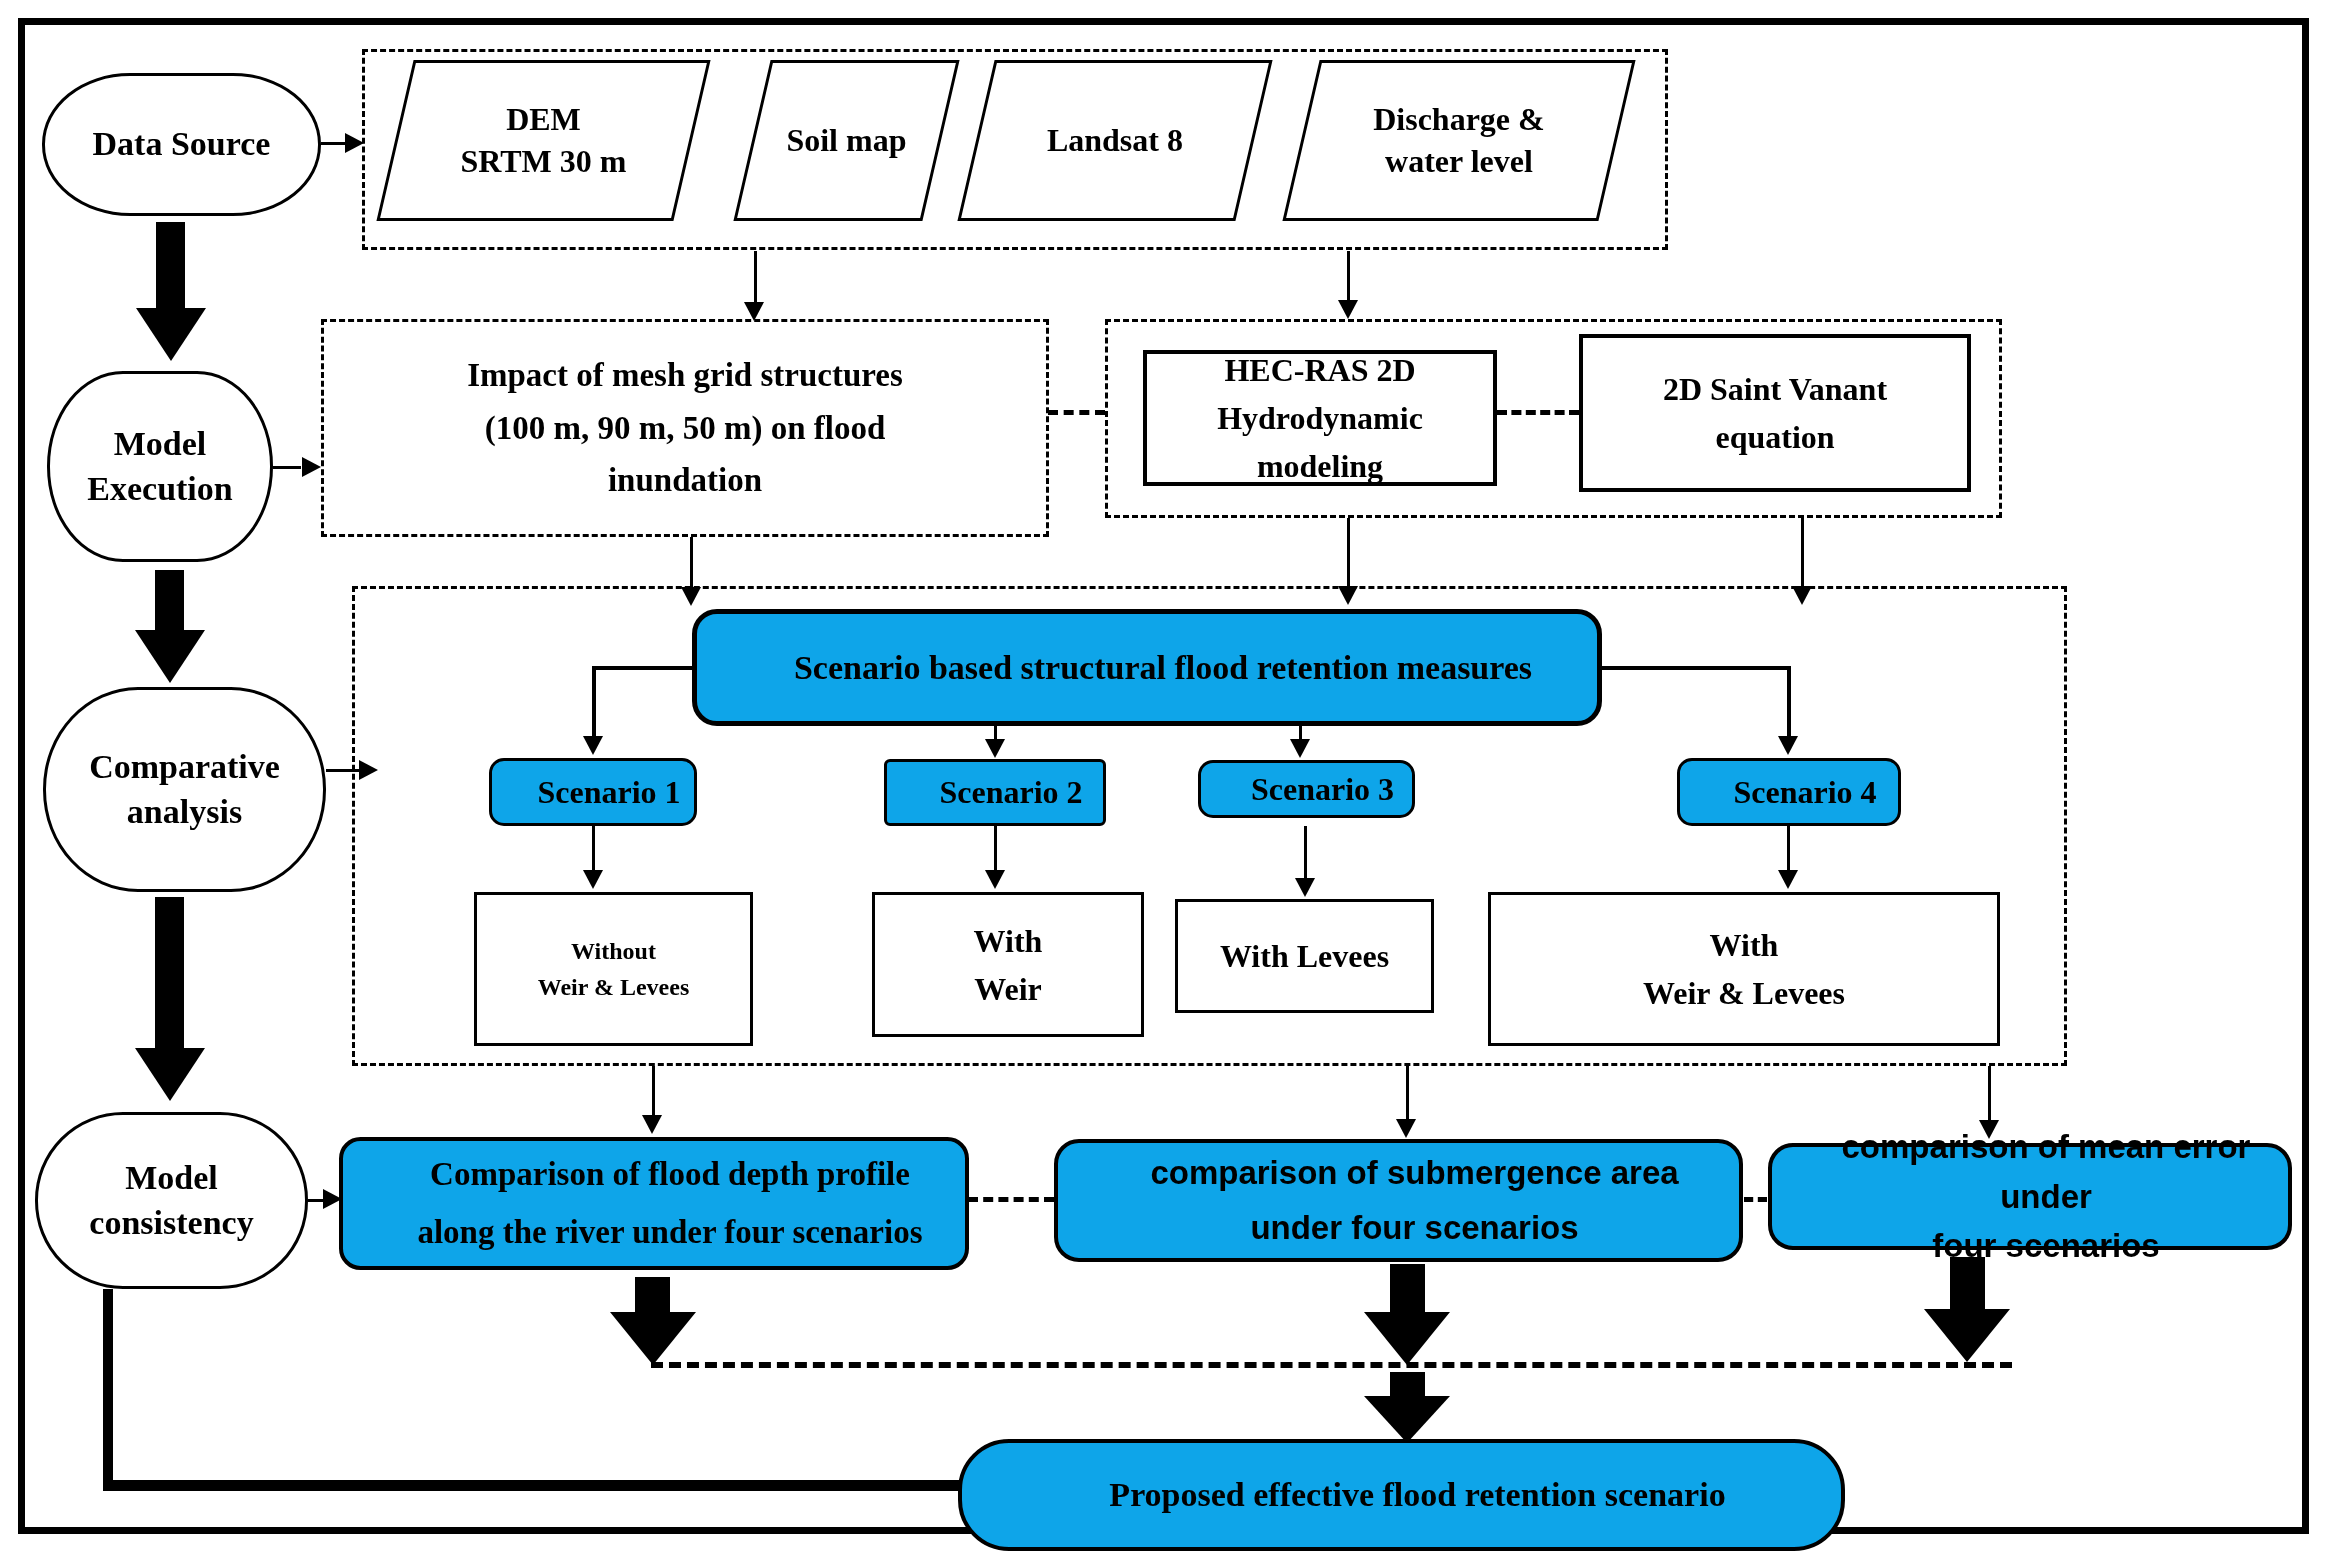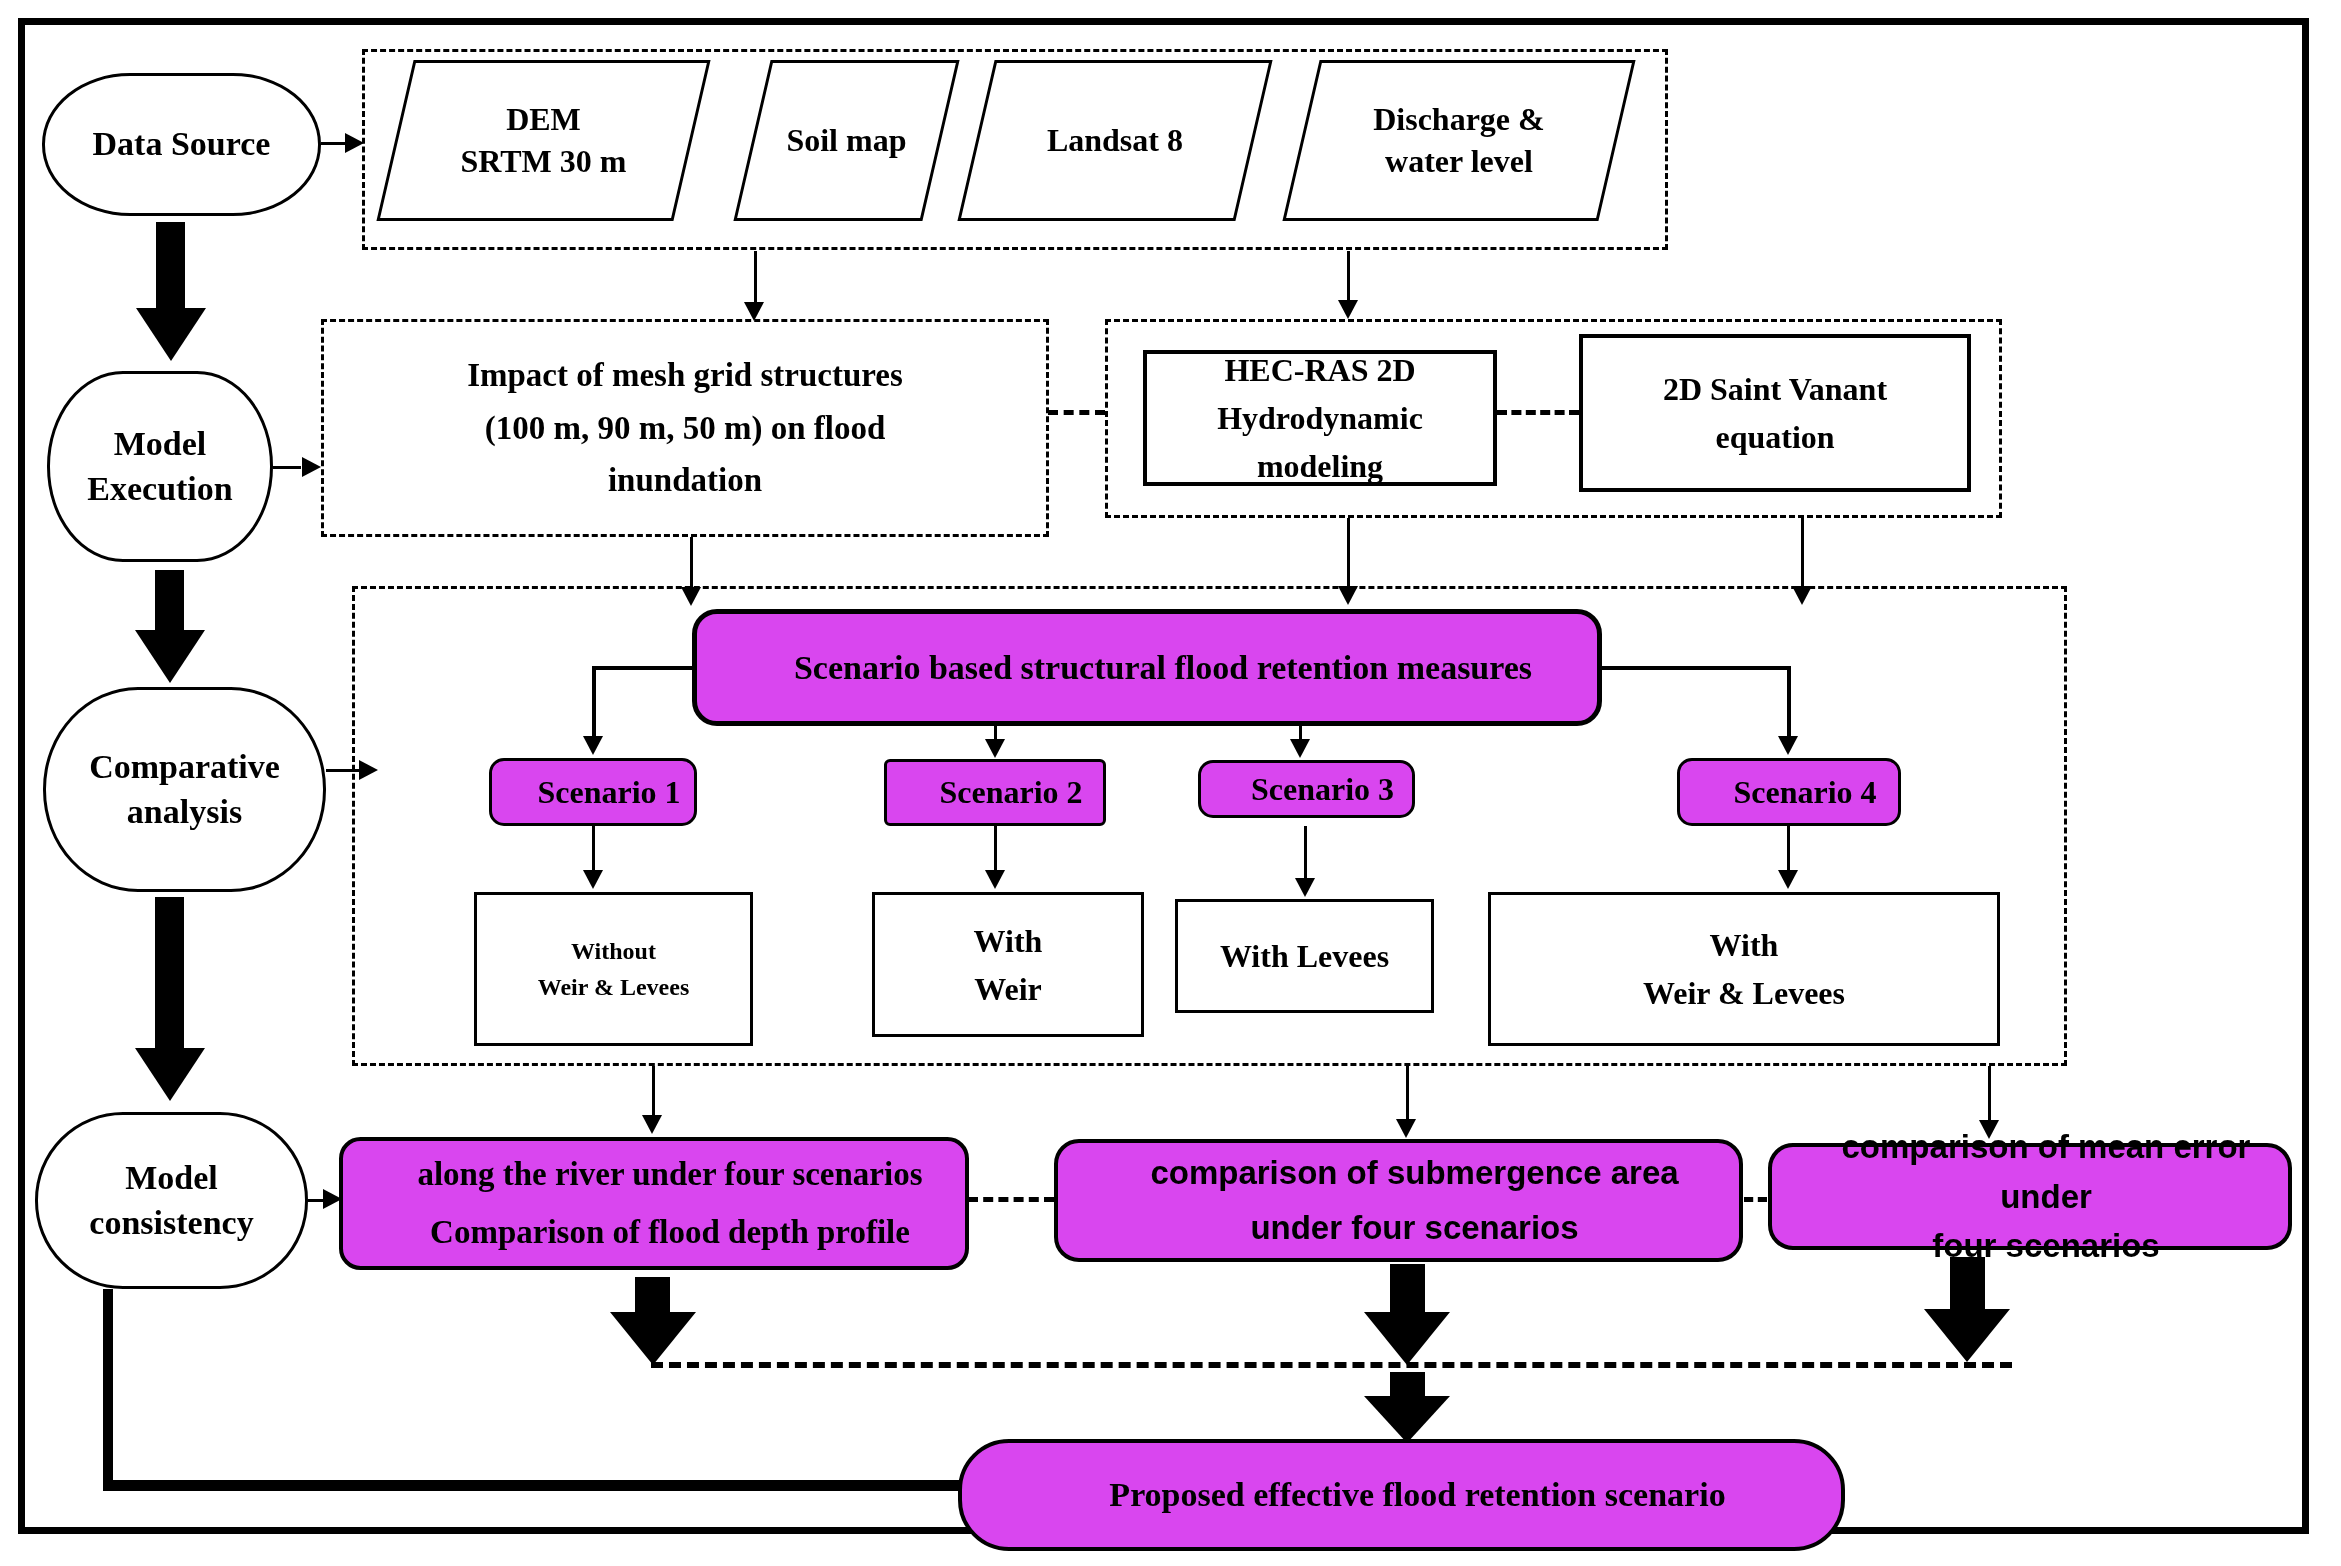--- a/index.html
+++ b/index.html
@@ -6,21 +6,21 @@
   #canvas{position:relative;width:2342px;height:1566px;background:#ffffff;overflow:hidden;
           font-family:"Liberation Serif","DejaVu Serif",serif;color:#000;}
   .abs{position:absolute;box-sizing:border-box;}
   .center{display:flex;flex-direction:column;align-items:center;justify-content:center;text-align:center;}
   .serif{font-family:"Liberation Serif","DejaVu Serif",serif;font-weight:bold;}
   .sans{font-family:"Liberation Sans","DejaVu Sans",sans-serif;font-weight:bold;}
   .line{display:block;}
   .oval{border:3.2px solid #000;background:#fff;}
   .dashedbox{border:3.8px dashed #000;background:transparent;}
   .solidbox{border:4.4px solid #000;background:#fff;}
-  .roundbox{border:4.4px solid #000;background:#d946ef;padding-left:32px;}
+  .roundbox{border:4.4px solid #000;background:#0ea5e9;padding-left:32px;}
   .para{border:3.2px solid #000;background:#fff;transform:skewX(-13deg);}
   .para .unskew{transform:skewX(13deg);width:100%;}
   .vl{position:absolute;width:3.2px;background:#000;}
   .hl{position:absolute;height:3.2px;background:#000;}
   .vl7{position:absolute;width:4.4px;background:#000;}
   .hl7{position:absolute;height:4.4px;background:#000;}
   .hd-down{position:absolute;width:0;height:0;border-left:10.7px solid transparent;border-right:10.7px solid transparent;border-top:19px solid #000;}
   .hd-right{position:absolute;width:0;height:0;border-top:10.7px solid transparent;border-bottom:10.7px solid transparent;border-left:19px solid #000;}
   .dashline{position:absolute;height:0;border-top:5px dashed #000;}
   .dashline-heavy{position:absolute;height:0;border-top:6.3px dashed #000;}
@@ -196,22 +196,22 @@
 
   <div class="abs oval center serif" style="left:35px;top:1112px;width:273px;height:177px;border-radius:88px/88px;font-size:34px;line-height:1.3;">
     <span class="line">Model</span>
     <span class="line">consistency</span>
   </div>
 
   <div class="hl" style="left:308px;top:1199px;width:15px;"></div>
   <div class="hd-right" style="left:323px;top:1189px;"></div>
 
   <div class="abs roundbox center serif" style="left:339px;top:1137px;width:630px;height:133px;border-radius:21.5px;font-size:33px;line-height:1.75;">
+    <span class="line">Comparison of flood depth profile</span>
     <span class="line">along the river under four scenarios</span>
-    <span class="line">Comparison of flood depth profile</span>
   </div>
 
   <div class="dashline" style="left:968px;top:1197px;width:86px;"></div>
 
   <div class="abs roundbox center sans" style="left:1054px;top:1139px;width:689px;height:123px;border-radius:25px;font-size:33px;line-height:1.65;">
     <span class="line">comparison of submergence area</span>
     <span class="line">under four scenarios</span>
   </div>
 
   <div class="dashline" style="left:1744px;top:1197px;width:23px;"></div>

